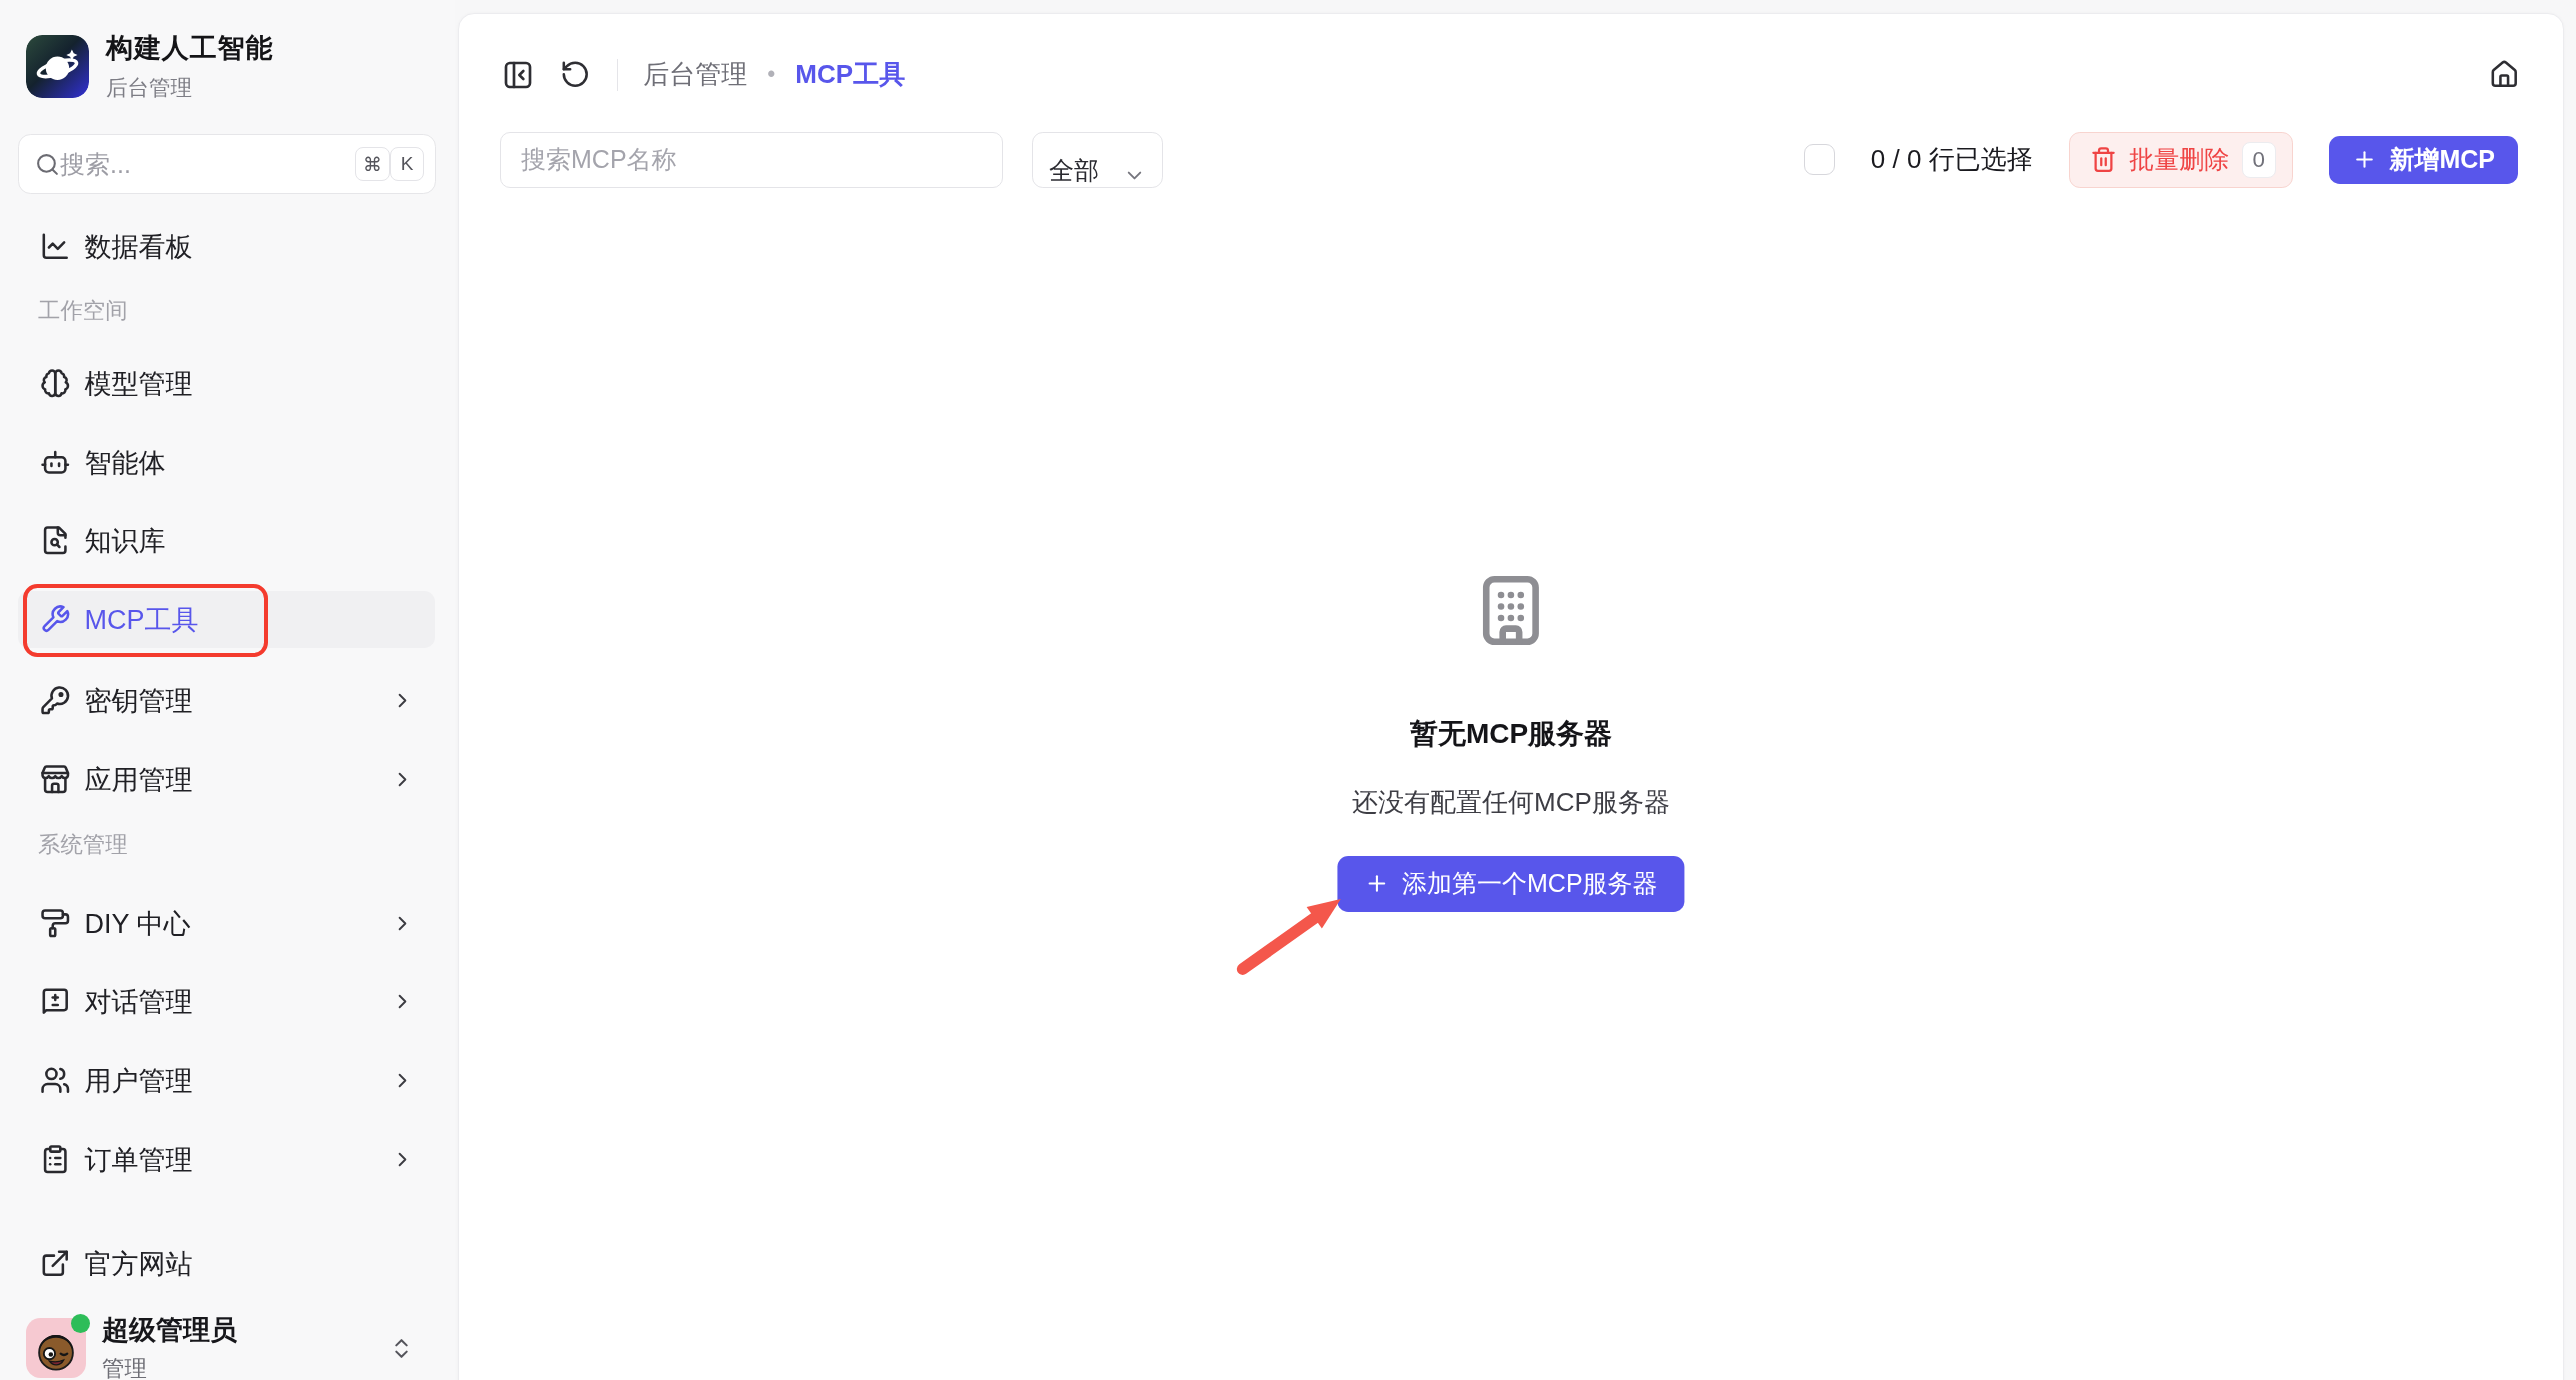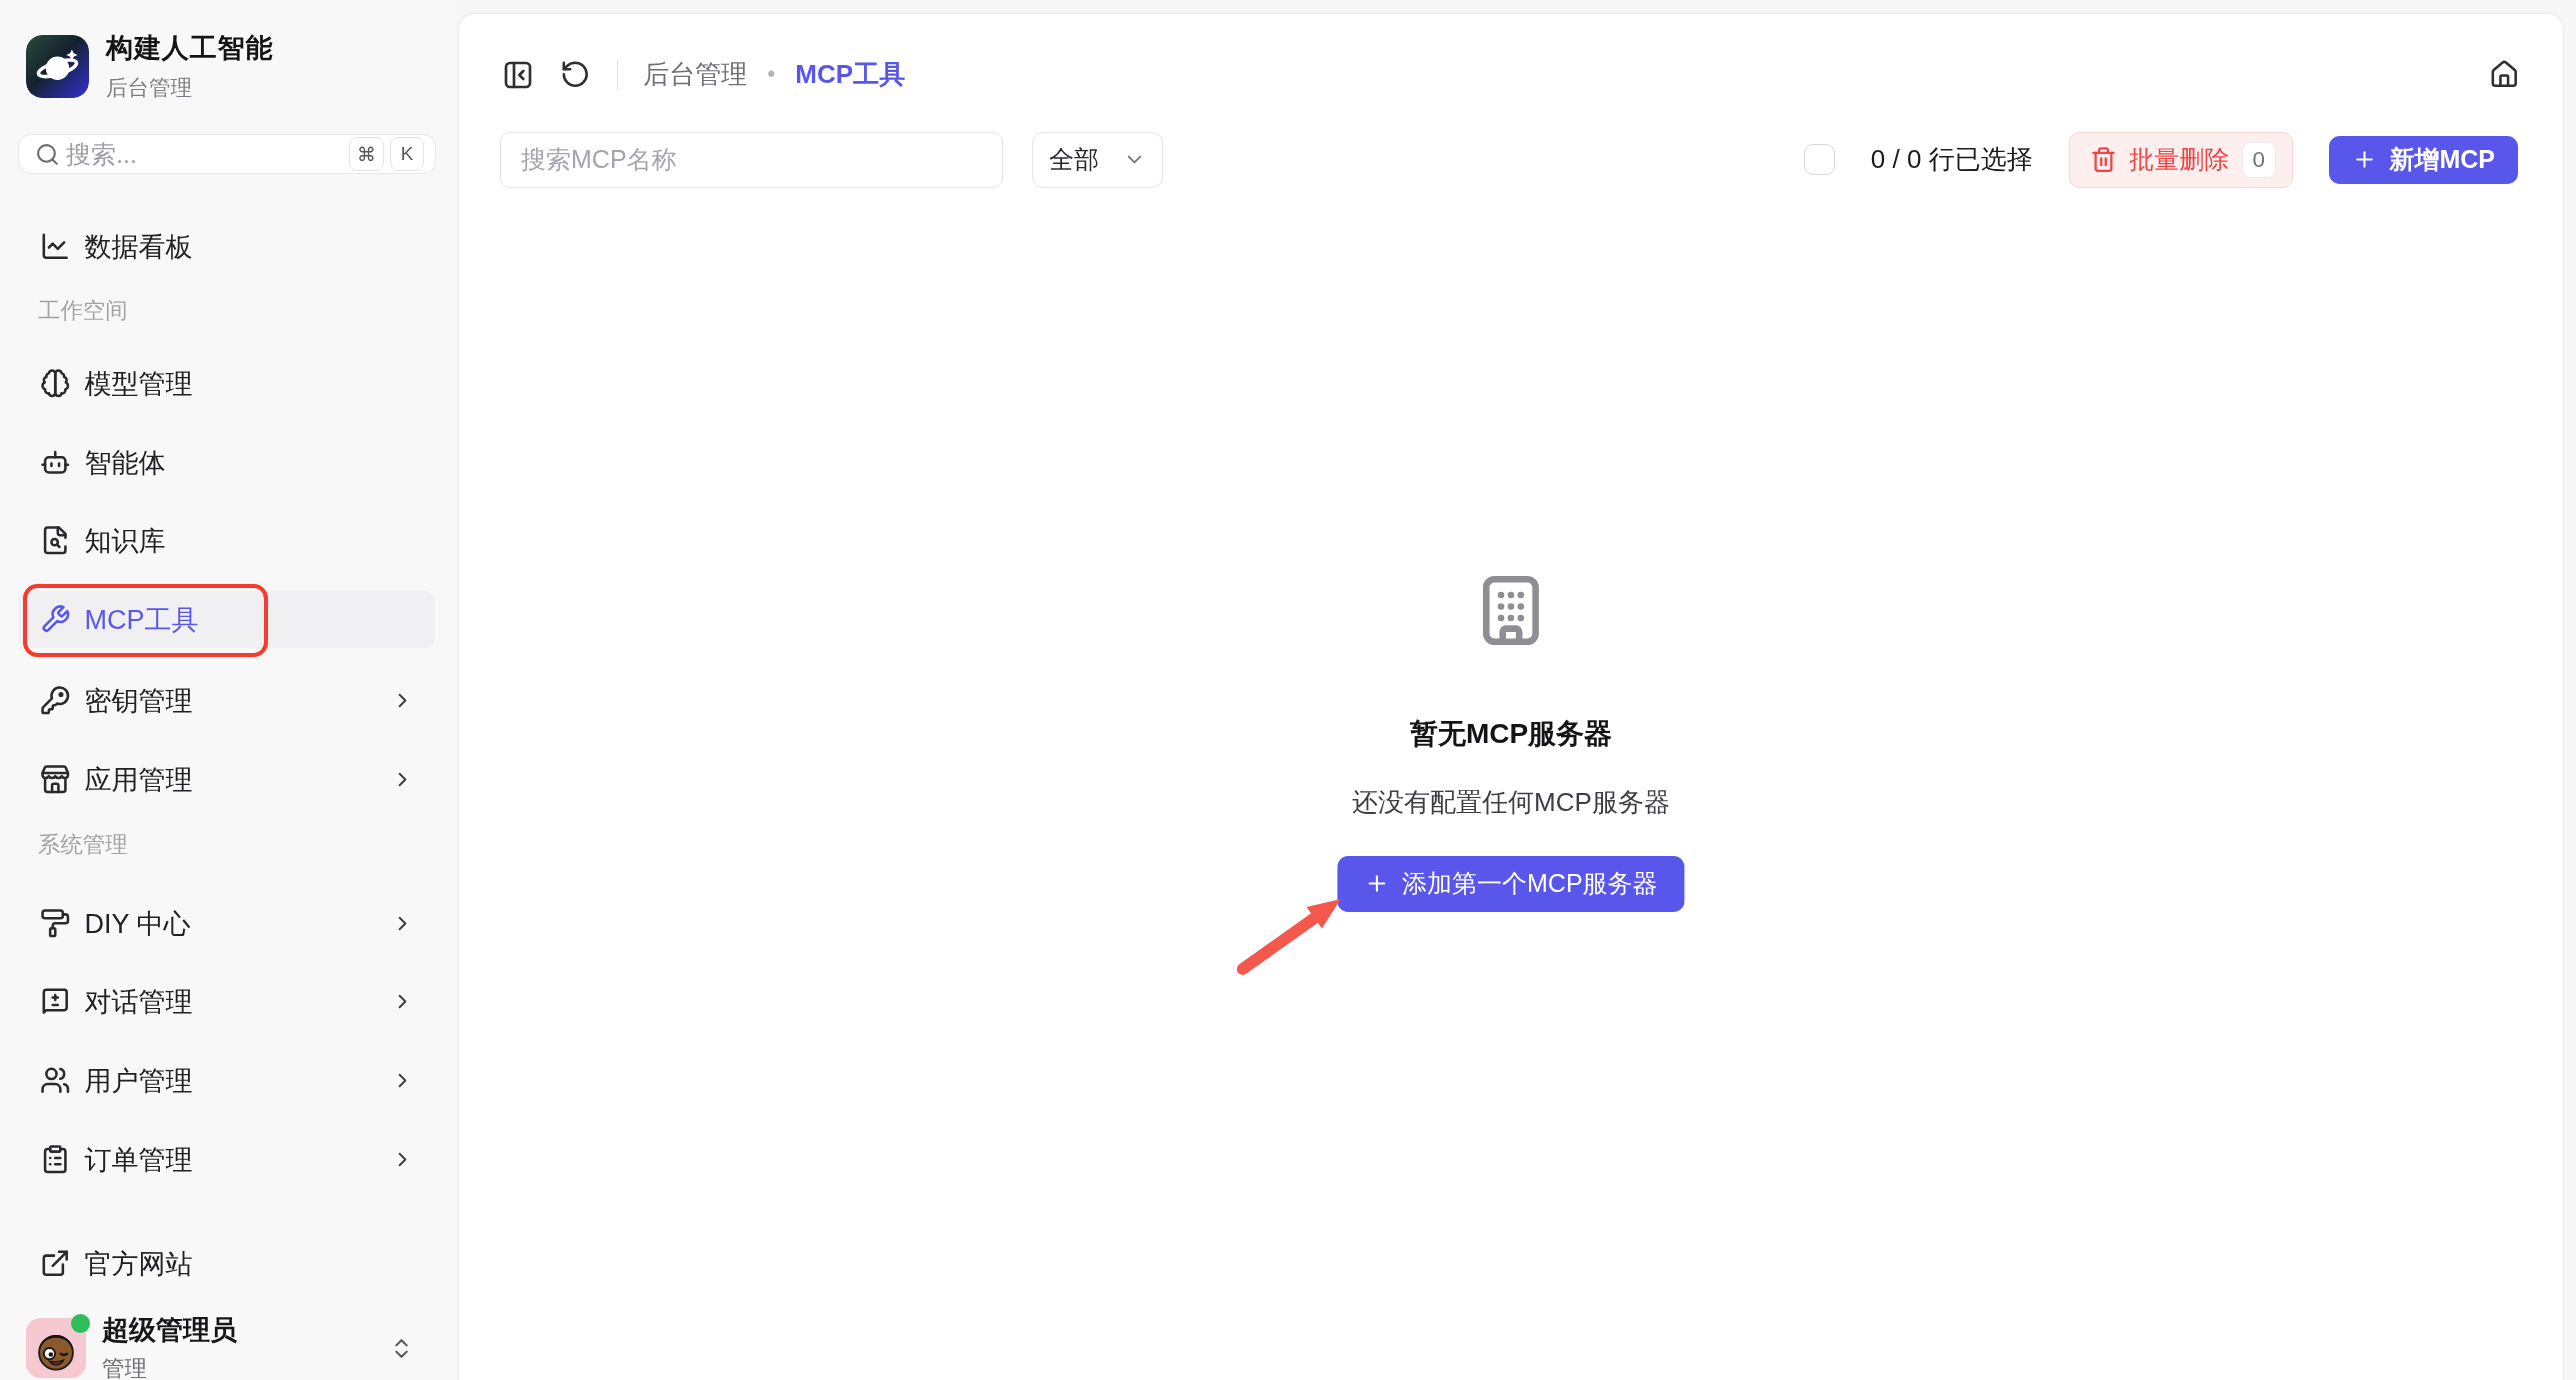--- a/index.html
+++ b/index.html
@@ -11,23 +11,23 @@
   svg { display:block; }
 
   
   #sidebar { position:absolute; left:0; top:0; width:455px; height:1380px; background:#f8f8f9; }
   .brand { position:absolute; left:26px; top:30px; display:flex; gap:17px; align-items:center; }
   .brand-logo { width:63px; height:63px; border-radius:16px; overflow:hidden; flex:none; }
   .brand-name { font-size:27px; font-weight:700; color:#141417; letter-spacing:0.9px; }
   .brand-sub { font-size:21.5px; color:#7d7d85; margin-top:7.2px; }
 
   .side-search {
-    position:absolute; left:18px; top:134px; width:418px; height:40px;
+    position:absolute; left:18px; top:134px; width:418px; height:60px;
     background:#ffffff; border:1.8px solid #e6e6e9; border-radius:12.6px;
-    display:flex; align-items:center; gap:6px; padding:0 10.8px 0 16px;
+    display:flex; align-items:center; gap:0; padding:0 10.8px 0 16px;
   }
   .side-search input {
     border:none; outline:none; background:transparent; flex:1; min-width:0;
     font-size:25px; color:#3a3a40; font-family:inherit;
   }
   .side-search input::placeholder { color:#9d9da5; }
   .kbd {
     min-width:34px; height:34px; padding:0 7.2px; background:#fff; border:1.8px solid #e4e4e8;
     border-radius:8px; display:flex; align-items:center; justify-content:center;
     font-size:19px; color:#55555c;
@@ -79,21 +79,21 @@
   .toolbar { position:absolute; left:0; top:118px; width:100%; height:56px; }
   .mcp-search {
     position:absolute; left:41px; top:0; width:503px; height:56px;
     border:1.8px solid #e4e4e8; border-radius:10px; background:#fff;
     font-size:25px; color:#3a3a40; padding:0 20px; outline:none; font-family:inherit;
   }
   .mcp-search::placeholder { color:#a4a4ac; }
   .filter-select {
     position:absolute; left:573px; top:0; width:131px; height:56px;
     border:1.8px solid #e4e4e8; border-radius:10.8px; background:#fff;
-    display:flex; align-items:center; justify-content:space-between; padding:10px 16px; cursor:pointer;
+    display:flex; align-items:flex-end; justify-content:space-between; padding:0 16px; cursor:pointer;
   }
   .filter-select .flabel { font-size:25px; color:#2a2a30; font-weight:500; }
   .filter-select .chev-down { width:23px; height:23px; color:#76767e; }
 
   .toolbar-right { position:absolute; right:45px; top:0; height:56px; display:flex; align-items:center; gap:36px; }
   .checkbox { width:30.5px; height:30.5px; border:1.8px solid #d7d7dc; border-radius:9px; background:#fff; cursor:pointer; }
   .sel-text { font-size:26px; font-weight:500; color:#1a1a1f; white-space:nowrap; }
   .btn-danger {
     height:56px; display:flex; align-items:center; gap:12.6px; padding:0 16px 0 20px;
     background:#fdefee; border:1.8px solid #f8d4cf; border-radius:10.8px; cursor:pointer; font-family:inherit;

